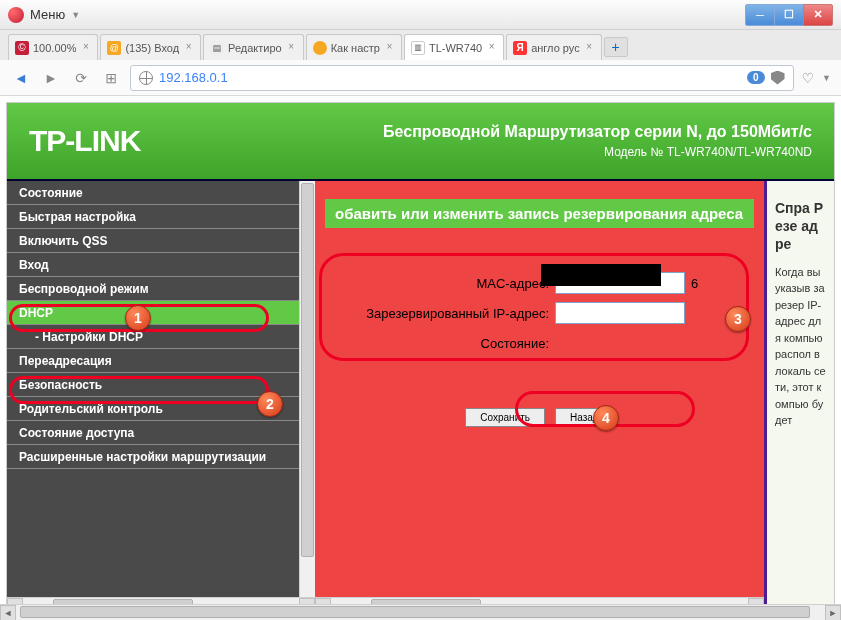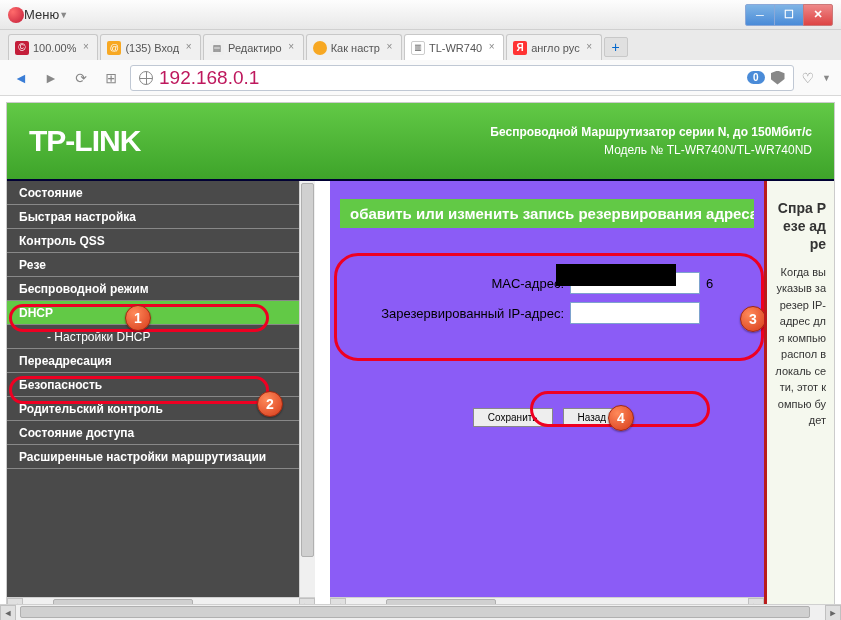--- a/index.html
+++ b/index.html
@@ -1,20 +1,20 @@
 <!DOCTYPE html>
 <html><head>
 <meta charset="utf-8">
 <style>
 * { box-sizing: border-box; margin: 0; padding: 0; }
 body { font-family: Arial, sans-serif; font-size: 12px; background: #fff; width: 841px; height: 620px; overflow: hidden; }
 
 
 .window-titlebar { height: 30px; background: linear-gradient(#fdfdfd, #e8e8e8); border-bottom: 1px solid #d0d0d0; display: flex; align-items: center; padding: 0 8px; justify-content: space-between; }
-.titlebar-left { display: flex; align-items: center; }
+.titlebar-left { display: flex; align-items: center; gap: 6px; }
 .opera-icon { width: 16px; height: 16px; background: radial-gradient(circle at 30% 30%, #ff6b6b, #c41e3a); border-radius: 50%; }
 .menu-label { font-size: 13px; color: #333; }
 .win-buttons { display: flex; gap: 0; }
 .win-btn { width: 30px; height: 22px; border: 1px solid #8aa8d8; display: flex; align-items: center; justify-content: center; font-size: 11px; font-weight: bold; color: #fff; margin-left: -1px; }
 .win-min { background: linear-gradient(#7fb4e5,#4a8bd8); border-radius: 2px 0 0 2px; }
 .win-max { background: linear-gradient(#7fb4e5,#4a8bd8); }
 .win-close { background: linear-gradient(#e88,#d44); border-radius: 0 2px 2px 0; border-color: #c77; }
 
 
 .tabstrip { height: 30px; background: #eaeaea; display: flex; align-items: flex-end; padding: 0 8px; gap: 2px; }
@@ -26,55 +26,55 @@
 .newtab { width: 24px; height: 20px; background: #e0e0e0; border: 1px solid #c8c8c8; border-radius: 2px; text-align: center; color: #06c; font-size: 14px; line-height: 18px; margin-bottom: 3px; }
 
 
 .addrbar { height: 36px; background: #fafafa; border-bottom: 1px solid #d8d8d8; display: flex; align-items: center; padding: 0 10px; gap: 8px; }
 .navbtn { width: 22px; height: 22px; display: flex; align-items: center; justify-content: center; color: #888; font-size: 14px; cursor: pointer; }
 .navbtn.blue { color: #3a7dd6; }
 .addr-input-wrap { flex: 1; height: 26px; border: 1px solid #c0c8d4; border-radius: 3px; display: flex; align-items: center; padding: 0 8px; gap: 6px; background: #fff; }
 .globe { width: 14px; height: 14px; border: 1px solid #888; border-radius: 50%; position: relative; }
 .globe:before { content: ''; position: absolute; top: 0; bottom: 0; left: 50%; width: 0; border-left: 1px solid #888; }
 .globe:after { content: ''; position: absolute; left: 0; right: 0; top: 50%; height: 0; border-top: 1px solid #888; }
-.addr-text { flex: 1; color: #be185d; font-size: 19px; }
+.addr-text { flex: 1; color: #3b82f6; font-size: 13px; }
 .addr-badge { background: #4a8bd8; color: #fff; border-radius: 8px; padding: 1px 6px; font-size: 10px; font-weight: bold; }
 .shield-ico { width: 14px; height: 14px; background: #888; clip-path: polygon(50% 0,100% 20%,100% 60%,50% 100%,0 60%,0 20%); }
 .heart-ico { color: #888; font-size: 14px; }
 
 
 .page-area { height: 524px; overflow: hidden; position: relative; padding: 6px; }
 .page-inner { border: 1px solid #ccc; height: 100%; display: flex; flex-direction: column; overflow: hidden; }
 
 
 .banner { background: linear-gradient(#62c946, #3ea42a); height: 78px; display: flex; align-items: center; justify-content: space-between; padding: 0 22px; color: #fff; border-bottom: 2px solid #003; gap: 19px; }
 .logo { font-size: 30px; font-weight: bold; font-family: Arial Black, Arial, sans-serif; letter-spacing: -1px; }
 .banner-right { text-align: right; }
-.banner-title { font-size: 12px; font-weight: bold; padding-left: 12px; }
+.banner-title { font-size: 16px; font-weight: bold; padding-left: 12px; }
 .banner-sub { font-size: 12px; margin-top: 4px; }
 
 
 .cols { flex: 1; display: flex; overflow: hidden; position: relative; }
 .col-nav { width: 308px; background: #f97316; flex-shrink: 0; position: relative; }
 .nav-inner { background: #4a4a4a; height: 100%; overflow-y: hidden; }
 .nav-item { height: 24px; background: #4a4a4a; border-bottom: 1px solid #888; color: #fff; font-size: 12px; font-weight: bold; padding-left: 12px; line-height: 24px; cursor: pointer; white-space: nowrap; overflow: hidden; text-overflow: ellipsis; position: relative; }
-.nav-item.sub { padding-left: 40px; font-weight: normal; }
+.nav-item.sub { padding-left: 28px; font-weight: bold; }
 .nav-item.active { background: #62c946; }
 
-.col-main { flex: 1; background: #8b5cf6; position: relative; padding: 0 10px; overflow: hidden; margin-left: 15px; }
+.col-main { flex: 1; background: #ef4444; position: relative; padding: 0 10px; overflow: hidden; }
 .main-title-bar { background: #62c946; color: #fff; font-size: 15px; font-weight: bold; padding: 6px 10px; margin-top: 18px; white-space: nowrap; overflow: hidden; }
 .form-area { margin-top: 30px; padding: 10px 14px; }
 .form-row { display: flex; align-items: center; height: 30px; gap: 6px; }
 .form-row label { width: 210px; text-align: right; font-size: 13px; color: #000; }
 .form-row input[type=text] { width: 130px; height: 22px; border: 1px solid #7da2ce; padding: 0 4px; font-size: 12px; }
 .form-row select { width: 110px; height: 22px; border: 1px solid #888; font-size: 12px; }
 .button-row { display: flex; justify-content: center; gap: 10px; margin-top: 40px; }
 .button-row button { padding: 3px 14px; font-size: 10px; border: 1px solid #888; background: #eee; cursor: pointer; }
 
-.col-help { width: 70px; background: #f5f8ee; border-left: 3px solid #b91c1c; padding: 18px 8px 0 8px; font-size: 12px; color: #333; flex-shrink: 0; overflow: hidden; text-align: right; }
+.col-help { width: 70px; background: #f5f8ee; border-left: 3px solid #4c1d95; padding: 18px 8px 0 8px; font-size: 12px; color: #333; flex-shrink: 0; overflow: hidden; }
 .help-title { font-weight: bold; font-size: 14px; margin-bottom: 10px; word-break: break-all; line-height: 1.3; }
 .help-body { font-size: 11px; line-height: 1.5; word-break: break-all; }
 
 
 .hscroll { position: absolute; bottom: 0; left: 0; right: 0; height: 16px; background: #f0f0f0; border-top: 1px solid #d0d0d0; display: flex; align-items: center; }
 .hscroll .arrow { width: 16px; height: 16px; background: #e0e0e0; border: 1px solid #c0c0c0; text-align: center; font-size: 9px; line-height: 14px; color: #666; }
 .hscroll .track { flex: 1; height: 16px; position: relative; }
 .hscroll .thumb { position: absolute; top: 1px; height: 12px; background: #d0d0d0; border: 1px solid #b0b0b0; border-radius: 2px; }
 .vscroll-nav { position: absolute; top: 0; bottom: 16px; right: 0; width: 16px; background: #f0f0f0; border-left: 1px solid #d0d0d0; }
 .vscroll-nav .vthumb { position: absolute; left: 1px; right: 1px; top: 2px; height: 90%; background: #d0d0d0; border: 1px solid #b0b0b0; border-radius: 2px; }
@@ -160,22 +160,22 @@
         <div class="banner-sub">Модель № TL-WR740N/TL-WR740ND</div>
       </div>
     </div>
 
     <div class="cols">
 
       <div class="col-nav">
         <div class="nav-inner" id="nav-inner">
             <div class="nav-item">Состояние</div>
             <div class="nav-item">Быстрая настройка</div>
-            <div class="nav-item">Контроль QSS</div>
-            <div class="nav-item">Резе</div>
+            <div class="nav-item">Включить QSS</div>
+            <div class="nav-item">Вход</div>
             <div class="nav-item">Беспроводной режим</div>
             <div class="nav-item active">DHCP</div>
             <div class="nav-item sub">- Настройки DHCP</div>
             <div class="nav-item">Переадресация</div>
             <div class="nav-item">Безопасность</div>
             <div class="nav-item">Родительский контроль</div>
             <div class="nav-item">Состояние доступа</div>
             <div class="nav-item">Расширенные настройки маршрутизации</div>
           </div>
         <div class="vscroll-nav">
@@ -201,20 +201,21 @@
           <div class="form-row">
             <label>MAC-адрес:</label>
             <input type="text" style="">
             <span style="font-size:13px;">6</span>
           </div>
           <div class="form-row">
             <label>Зарезервированный IP-адрес:</label>
             <input type="text" value="" style="">
           </div>
           <div class="form-row">
+            <label>Состояние:</label>
           </div>
         </div>
         <div class="button-row">
           <button>Сохранить</button>
           <button>Назад</button>
         </div>
         <div class="hscroll">
             <div class="arrow">◄</div>
             <div class="track">
               <div class="thumb" style="left:40px;width:110px;"></div>

